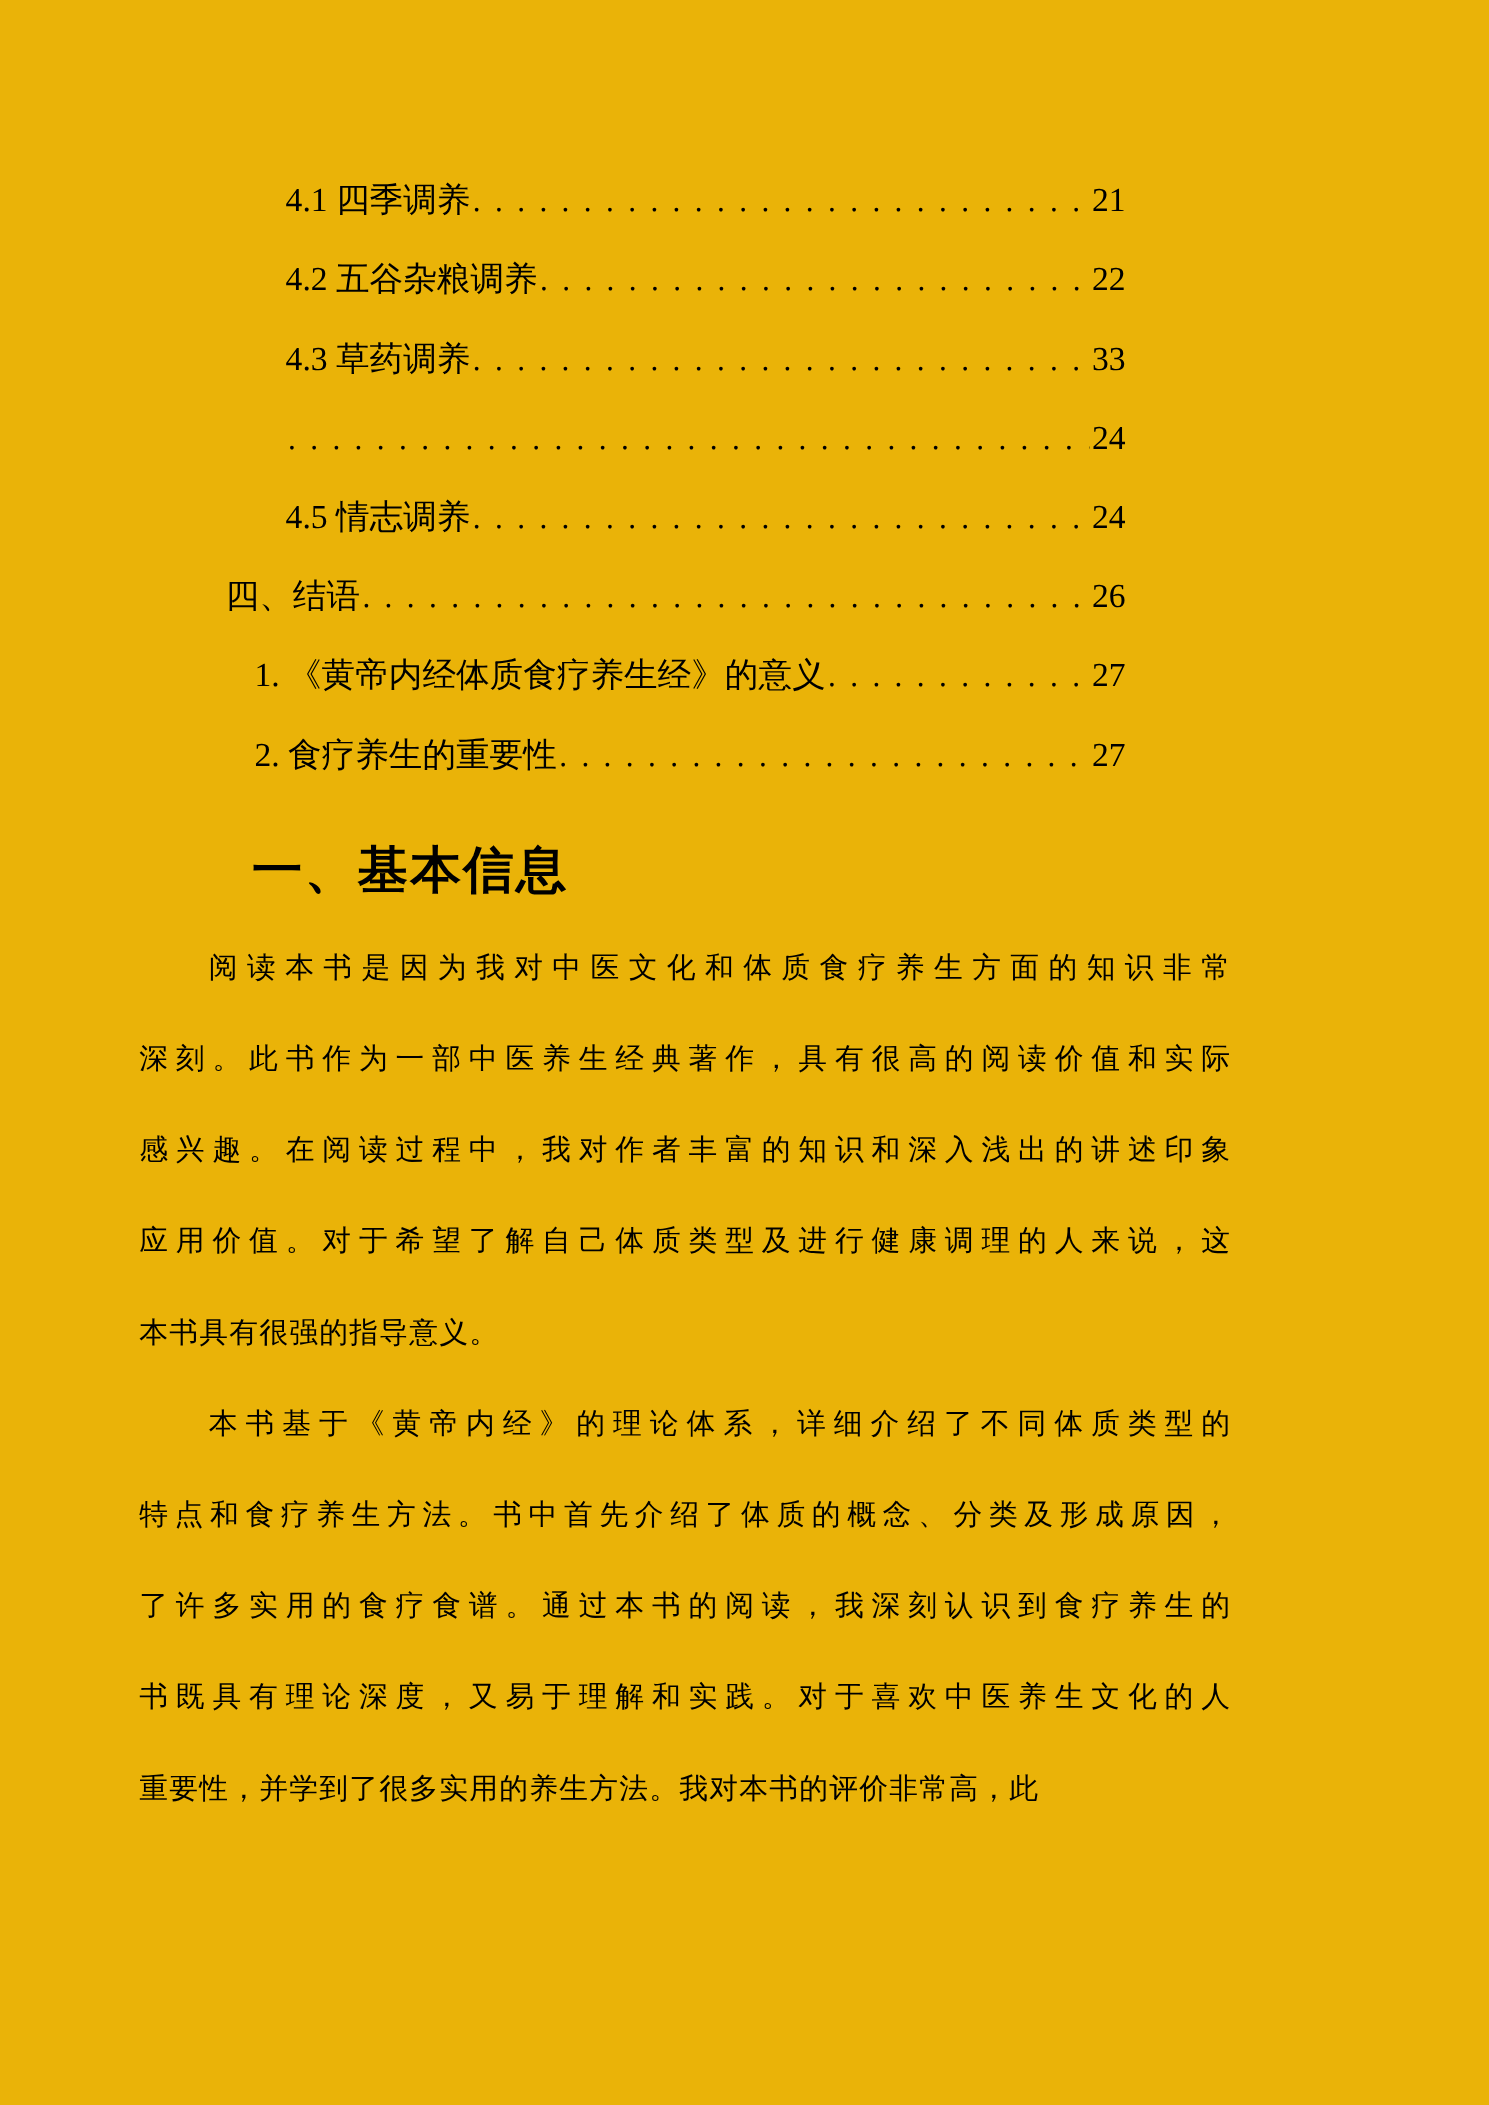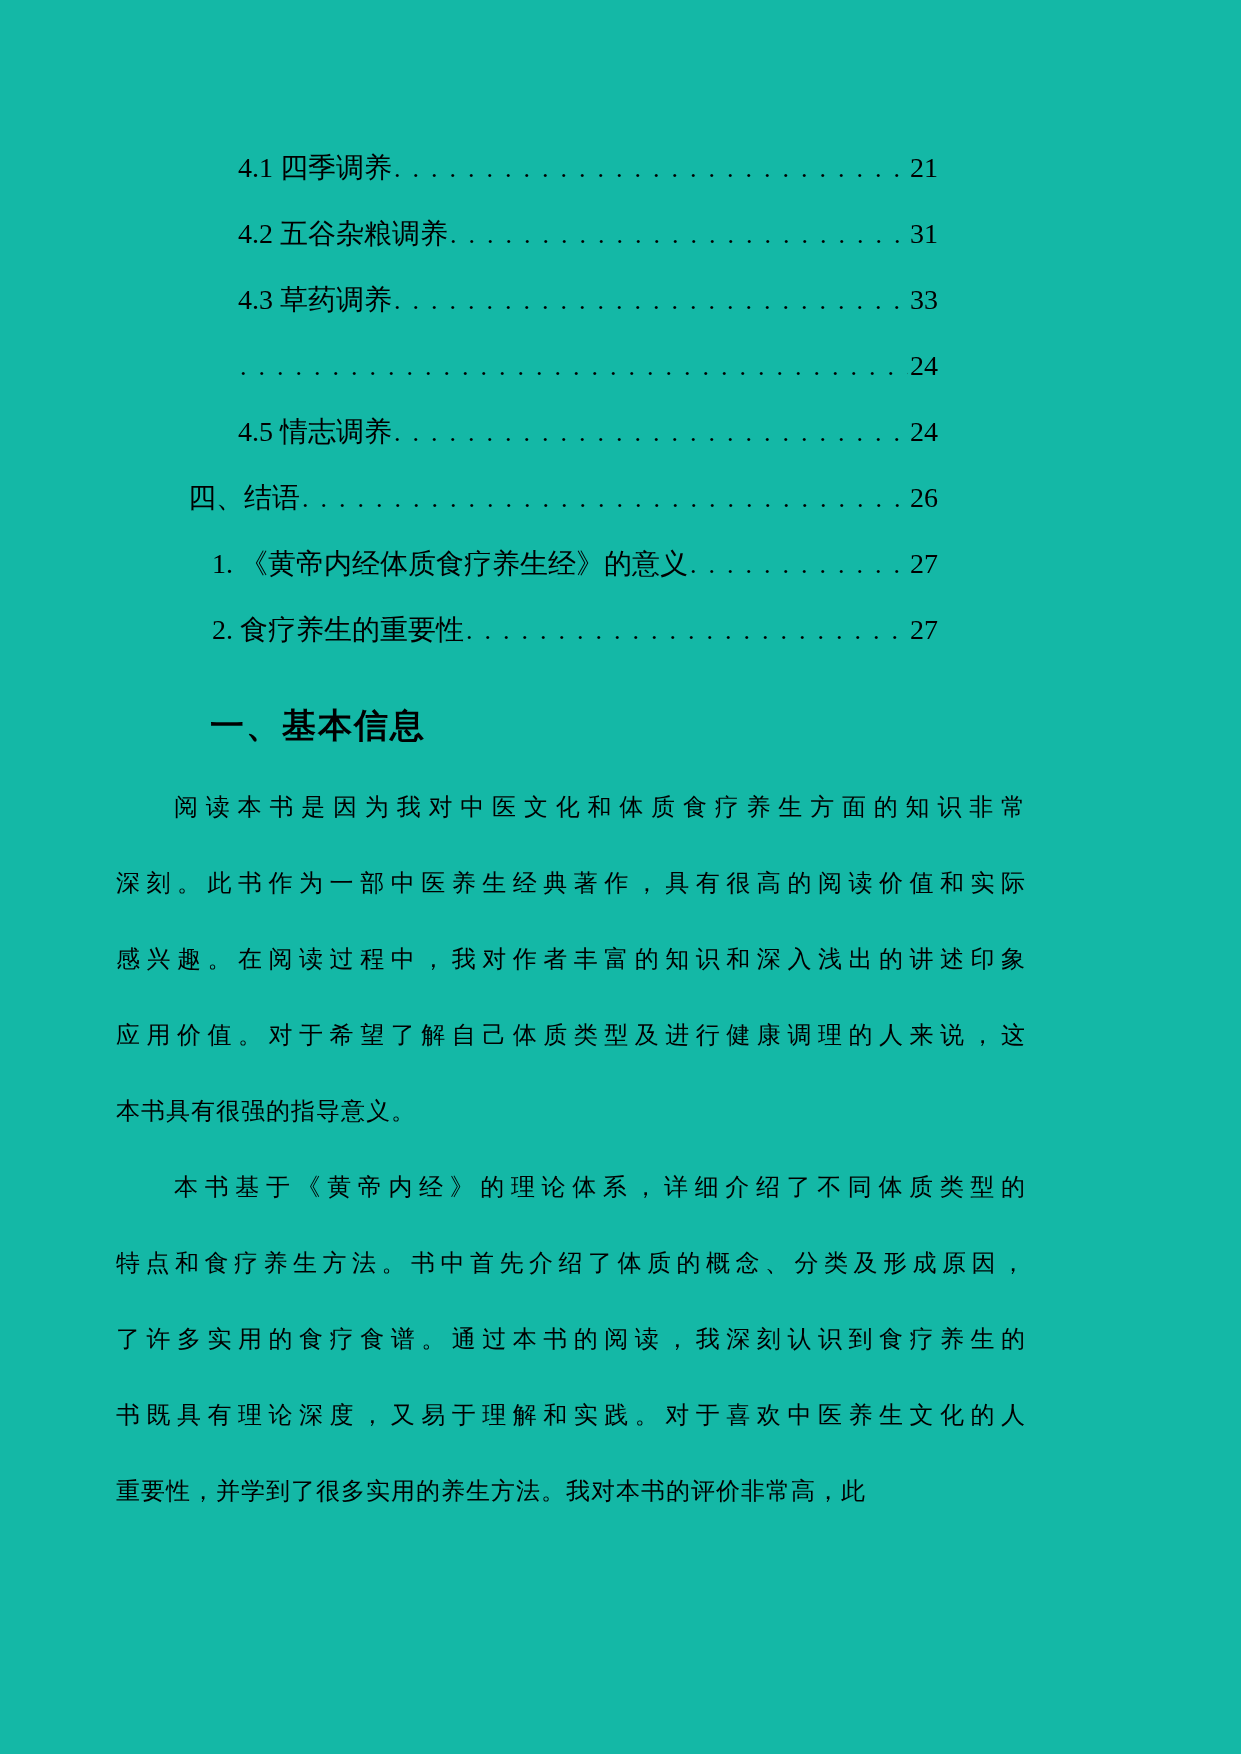--- a/index.html
+++ b/index.html
@@ -4,21 +4,21 @@
 <style>
   html, body {
     margin: 0;
     padding: 0;
     background: #ffffff;
   }
   .page {
     position: relative;
     width: 1241px;
     height: 1754px;
-    background: #14b8a6;
+    background: #eab308;
     color: #000000;
     overflow: hidden;
     font-family: "Liberation Serif", "DejaVu Serif", serif;
   }
 
   
   .toc {
     margin: 135px 0 0 188px;
     width: 750px;
     font-size: 28px;
@@ -43,21 +43,21 @@
     letter-spacing: 12px;
     font-size: 26px;
   }
   .toc-page { white-space: nowrap; }
 
   
   .heading {
     margin: 40px 0 0 210px;
     font-family: "Liberation Sans", "DejaVu Sans", sans-serif;
     font-weight: 700;
-    font-size: 34px;
+    font-size: 42px;
     line-height: 44px;
     letter-spacing: 2px;
   }
 
   
   .body {
     margin: 22px 0 0 116px;
     width: 910px;
     font-size: 24px;
   }
@@ -84,21 +84,21 @@
 
     <div class="toc-row lvl-sub">
       <span class="toc-label">4.1 四季调养</span>
       <span class="toc-leader"></span>
       <span class="toc-page">21</span>
     </div>
 
     <div class="toc-row lvl-sub">
       <span class="toc-label">4.2 五谷杂粮调养</span>
       <span class="toc-leader"></span>
-      <span class="toc-page">31</span>
+      <span class="toc-page">22</span>
     </div>
 
     <div class="toc-row lvl-sub">
       <span class="toc-label">4.3 草药调养</span>
       <span class="toc-leader"></span>
       <span class="toc-page">33</span>
     </div>
 
     <div class="toc-row lvl-sub">
       <span class="toc-leader"></span>

